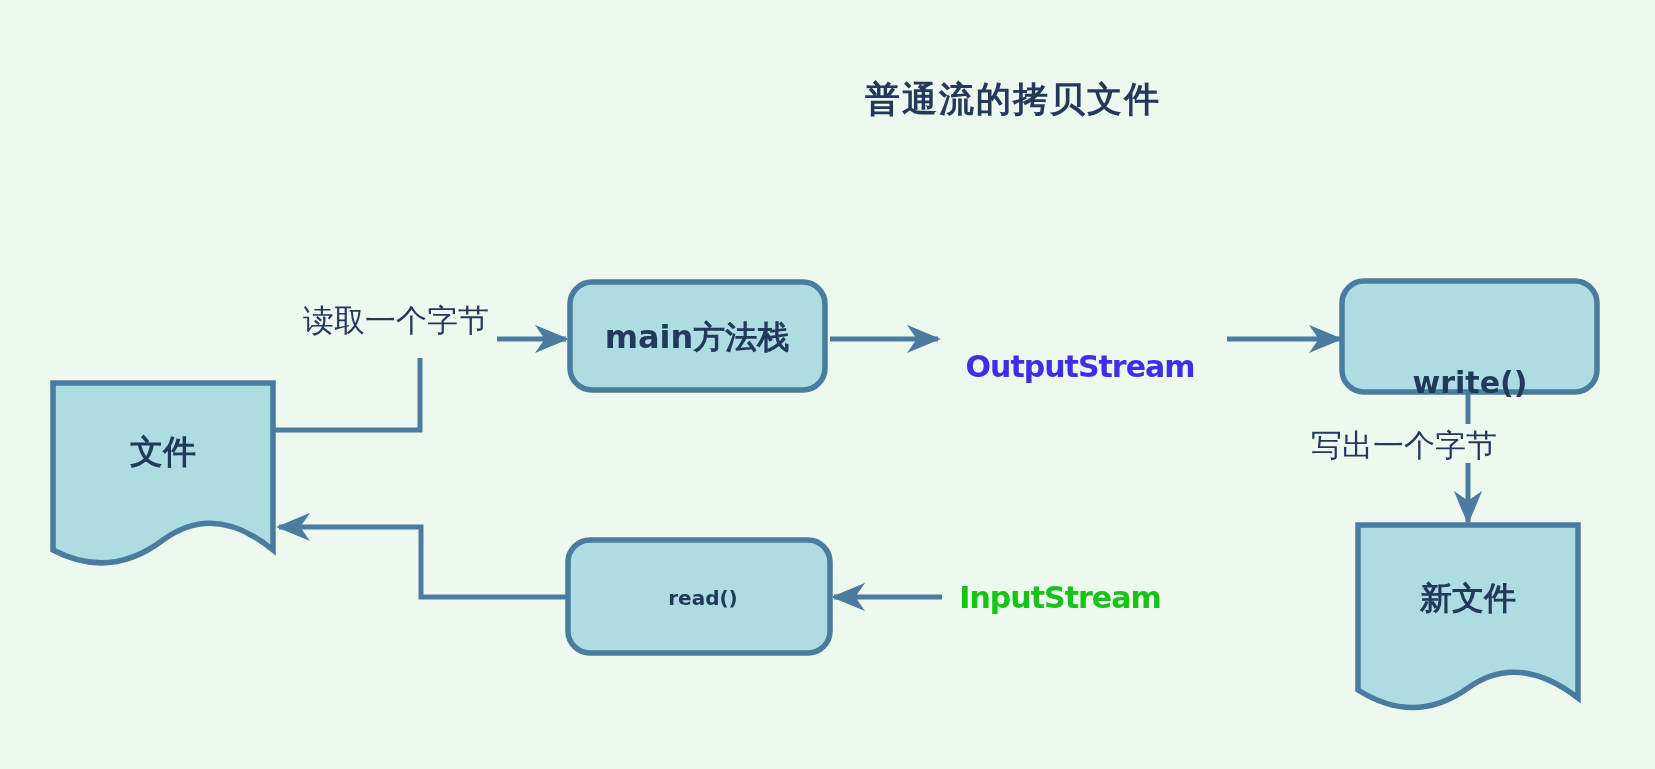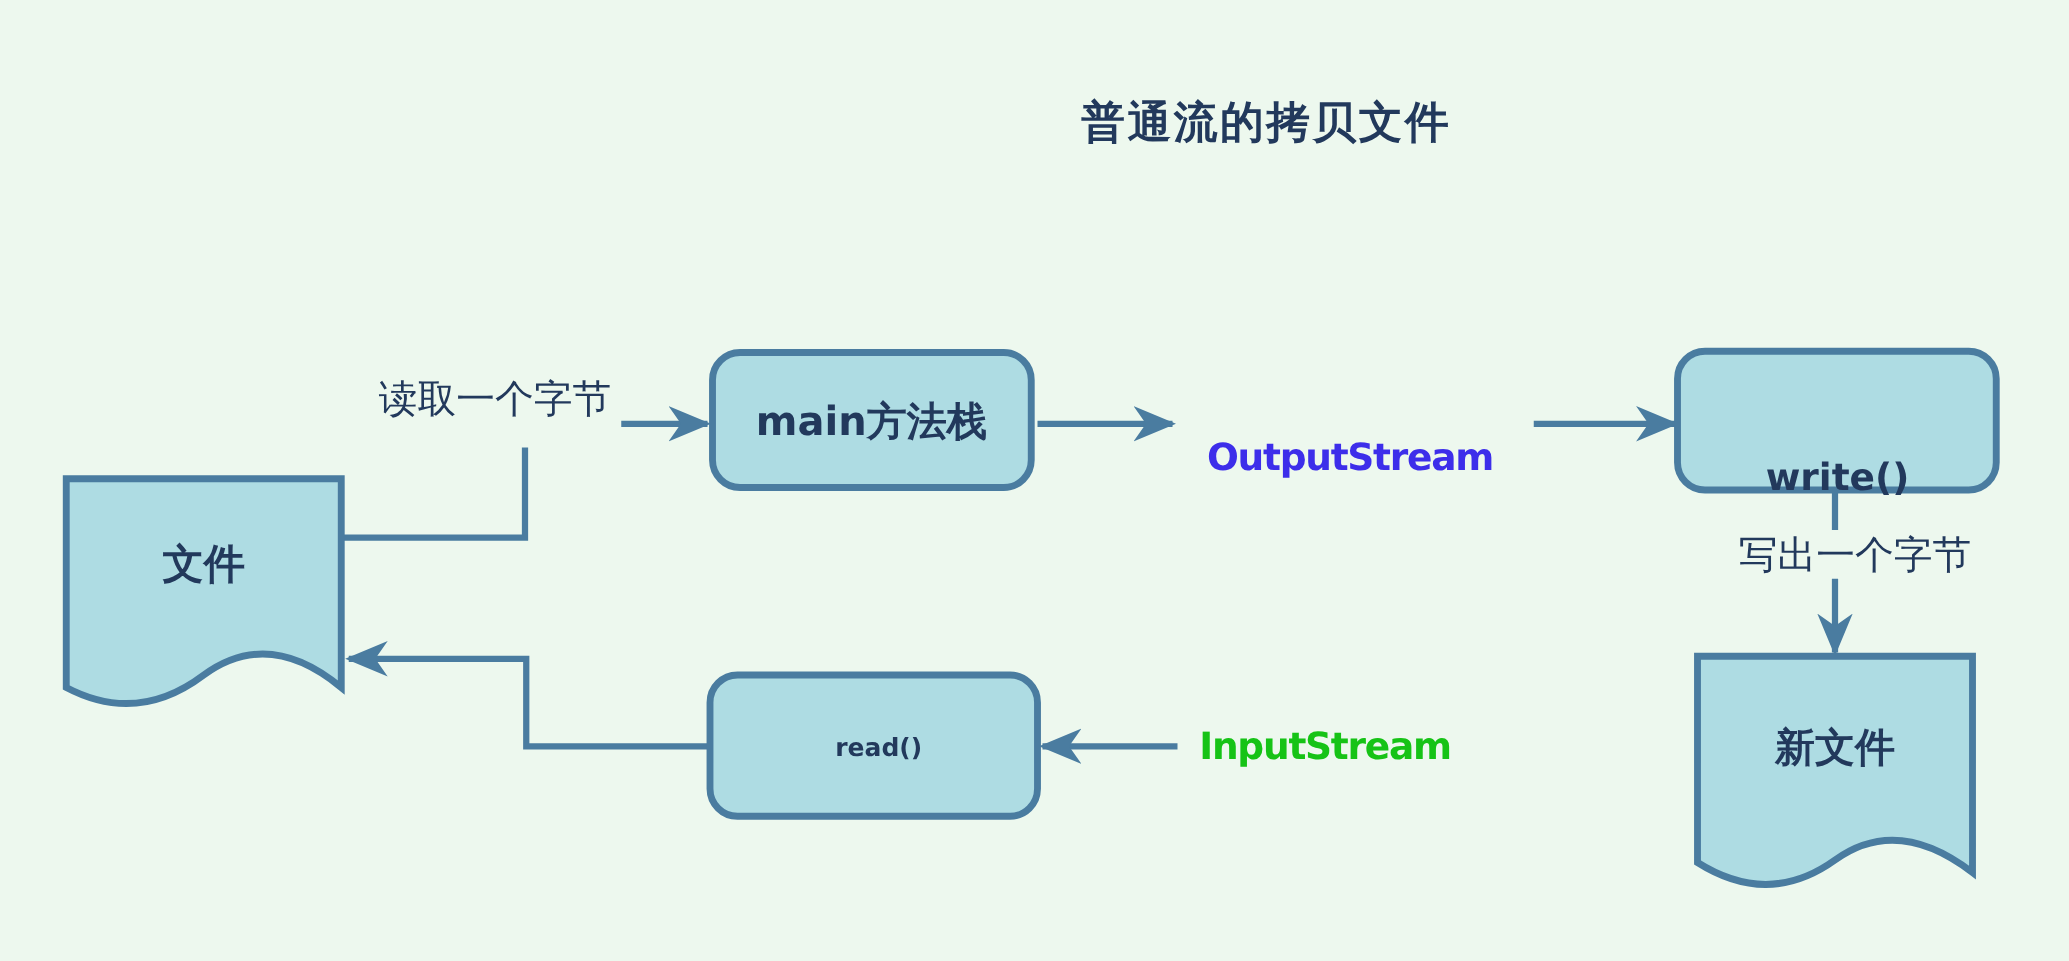--- a/index.html
+++ b/index.html
@@ -39,21 +39,21 @@
     font-weight: bold;
     letter-spacing: 2px;
   }
   .node-label { font-size: 32px; font-weight: bold; }
   .lbl-file      { left: 163px;  top: 451px; font-size: 33px; }
   .lbl-main      { left: 697px;  top: 337px; }
   .lbl-write     { left: 1470px; top: 337px; font-size: 30px; margin-top: 46px; }
   .lbl-read      { left: 703px;  top: 598px; font-size: 20px; }
   .lbl-newfile   { left: 1468px; top: 598px; text-align: center; }
   .lbl-readbyte  { left: 396px;  top: 320px; font-size: 31px; text-align: right; }
-  .lbl-writebyte { left: 1484px; top: 445px; font-size: 31px; }
+  .lbl-writebyte { left: 1404px; top: 445px; font-size: 31px; }
   .stream-label  { font-weight: bold; font-size: 30px; letter-spacing: -1px; }
   .lbl-outputstream { left: 1080px; top: 339px; color: var(--output-stream-text); margin-top: 28px; }
   .lbl-inputstream  { left: 1060px; top: 598px; color: var(--input-stream-text); }
 
   .shape { fill: var(--node-fill); stroke: var(--node-stroke); stroke-width: 5.5; }
   .edge  { fill: none; stroke: var(--node-stroke); stroke-width: 5; stroke-linejoin: miter; }
   .arrowhead-fill { fill: var(--node-stroke); }
 </style>
 </head>
 <body>

